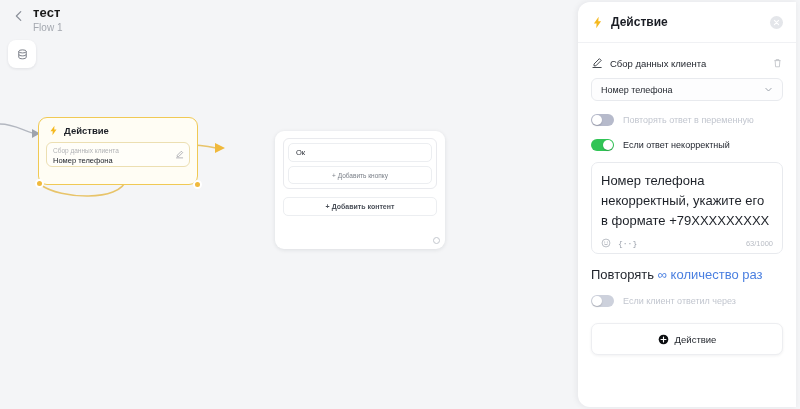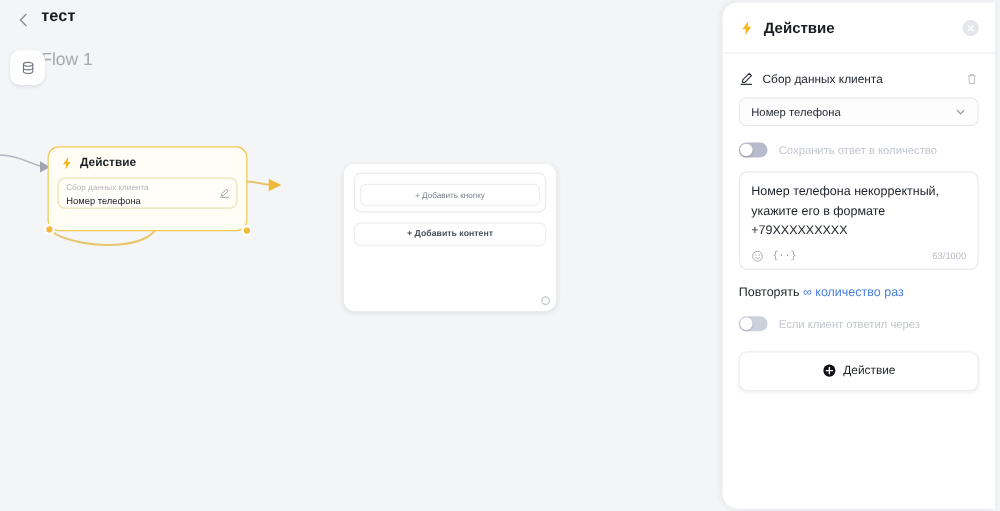--- a/index.html
+++ b/index.html
@@ -12,21 +12,21 @@
   .app{position:relative;width:800px;height:409px;}
 
   
   .canvas{position:absolute;left:0;top:0;width:514px;height:409px;background:#f4f5f7;overflow:hidden;}
 
   
   .flow-header{position:absolute;left:12px;top:6px;display:flex;align-items:flex-start;gap:7px;}
   .back-icon{width:14px;height:14px;margin-top:3px;display:block;}
   .flow-titles{display:flex;flex-direction:column;line-height:1.05;}
   .flow-title{font-size:13px;font-weight:bold;color:#1a1a1a;letter-spacing:.1px;}
-  .flow-sub{font-size:14px;color:#a4a8b0;margin-top:20px;}
+  .flow-sub{font-size:10px;color:#a4a8b0;margin-top:3px;}
 
   
   .tool-btn{position:absolute;left:8px;top:40px;width:28px;height:28px;border-radius:8px;background:#ffffff;
     box-shadow:0 1px 3px rgba(20,25,40,.09);display:flex;align-items:center;justify-content:center;}
 
   
   .node-action{position:absolute;left:38px;top:117px;width:160px;height:68px;
     background:#fffdf4;border:1.4px solid #f0c954;border-radius:9px;box-sizing:border-box;}
   .node-action-head{display:flex;align-items:center;gap:5px;padding:7px 9px 0 9px;}
   .node-action-title{font-size:9.5px;font-weight:bold;color:#1d2027;}
@@ -82,27 +82,27 @@
     box-shadow:0 1px 1.5px rgba(0,0,0,.18);}
   .toggle.on{background:#a7dfb4;} .toggle.on .knob{right:1px;}
   .toggle.on-bright{background:#31c456;} .toggle.on-bright .knob{right:1px;}
   .toggle.off-dim{background:#b6bacb;} .toggle.off-dim .knob{left:1px;}
   .toggle.off{background:#cdd1dc;} .toggle.off .knob{left:1px;}
   .toggle-label{font-size:9px;color:#232730;}
   .toggle-label.dim{color:#c2c6cf;}
 
   .textbox{margin-top:11px;border:1px solid #e8eaee;border-radius:7px;background:#fff;padding:8px 9px 5px 9px;
     box-sizing:border-box;}
-  .textbox-text{font-size:10px;color:#1d2128;line-height:1.55;}
+  .textbox-text{font-size:13px;color:#1d2128;line-height:1.55;}
   .textbox-foot{display:flex;align-items:center;margin-top:7px;}
   .emoji-icon{width:10px;height:10px;display:block;margin-right:7px;}
   .var-icon{font-size:8px;color:#9aa0ab;font-family:"Liberation Mono","DejaVu Sans Mono",monospace;flex:1;}
   .counter{font-size:7.5px;color:#b9bdc5;margin-left:20px;}
 
-  .repeat-row{margin-top:13px;font-size:10px;color:#1f232b;}
+  .repeat-row{margin-top:13px;font-size:13px;color:#1f232b;}
   .repeat-link{color:#4a7fe0;}
 
   .add-action{margin:16px 13px 0 13px;height:30px;border:1px solid #edeef1;border-radius:7px;background:#fff;
     box-shadow:0 1px 3px rgba(20,25,40,.06);display:flex;align-items:center;justify-content:center;gap:6px;}
   .plus-icon{width:11px;height:11px;display:block;}
   .add-action-label{font-size:9.5px;color:#1d2128;}
 </style>
 </head>
 <body>
 
@@ -150,20 +150,21 @@
           <path d="M11.2 2.2 L13.6 4.6 L6.4 11.8 H4 V9.4 Z" fill="none" stroke="#8f9199" stroke-width="1.2" stroke-linejoin="round"></path>
           <path d="M2.6 14 h11" stroke="#8f9199" stroke-width="1.2" stroke-linecap="round"></path>
         </svg>
       </div>
       <div class="node-dot"></div>
       <div class="node-dot right"></div>
     </div>
 
     <div class="node-message">
       <div class="msg-inner">
+        <div class="msg-text">Ок</div>
         <div class="msg-addbtn">+ Добавить кнопку</div>
       </div>
       <div class="msg-addcontent">+ Добавить контент</div>
       <div class="msg-circle"></div>
     </div>
   </div>
 
   <div class="panel">
 
     <div class="panel-head">
@@ -196,23 +197,29 @@
         <svg class="chev" viewBox="0 0 12 12">
           <path d="M2.5 4.5 L6 8 L9.5 4.5" fill="none" stroke="#9aa0ab" stroke-width="1.3" stroke-linecap="round" stroke-linejoin="round"></path>
         </svg>
       </div>
 
 
       <div class="toggle-row">
         <span class="toggle off-dim">
             <span class="knob"></span>
           </span>
-        <span class="toggle-label dim">Сохранить ответ в количество</span>
-      </div>
-
+        <span class="toggle-label dim">Повторять ответ в переменную</span>
+      </div>
+
+      <div class="toggle-row">
+        <span class="toggle on-bright">
+            <span class="knob"></span>
+          </span>
+        <span class="toggle-label">Если ответ некорректный</span>
+      </div>
 
       <div class="textbox">
         <div class="textbox-text">Номер телефона некорректный, укажите его в формате +79XXXXXXXXX</div>
         <div class="textbox-foot">
           <svg class="emoji-icon" viewBox="0 0 16 16">
             <circle cx="8" cy="8" r="6.3" fill="none" stroke="#9aa0ab" stroke-width="1.1"></circle>
             <circle cx="5.9" cy="6.4" r=".85" fill="#9aa0ab"></circle>
             <circle cx="10.1" cy="6.4" r=".85" fill="#9aa0ab"></circle>
             <path d="M5.4 9.8 c.9 1.3 4.3 1.3 5.2 0" fill="none" stroke="#9aa0ab" stroke-width="1.1" stroke-linecap="round"></path>
           </svg>

